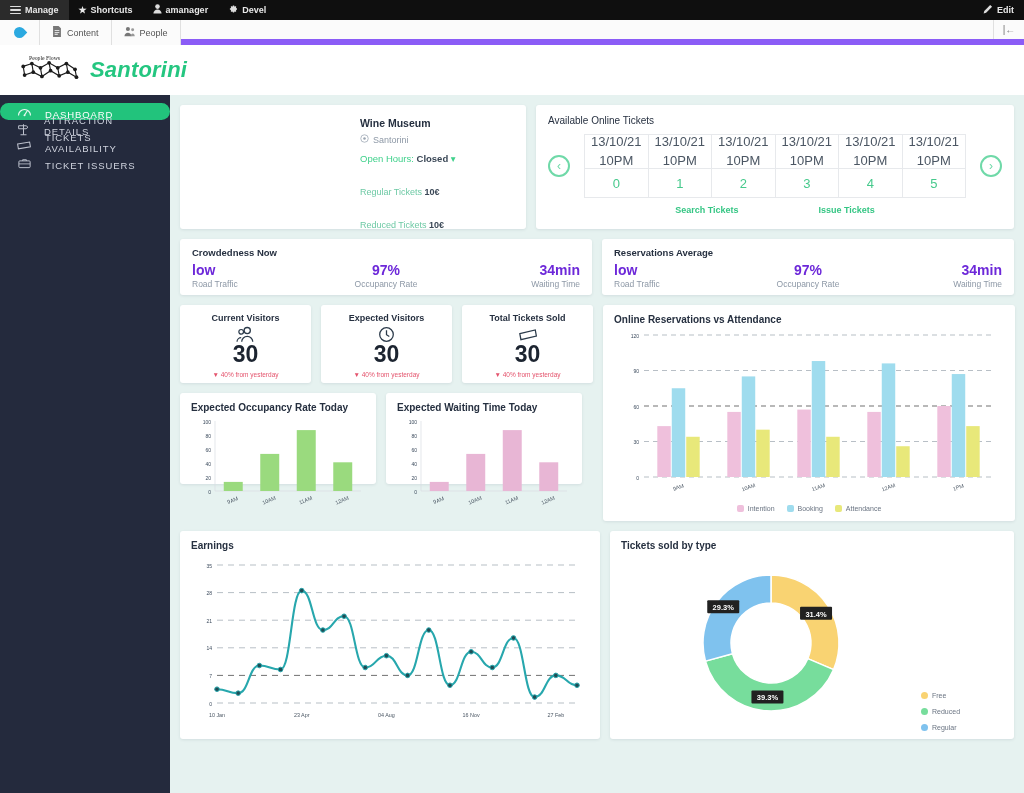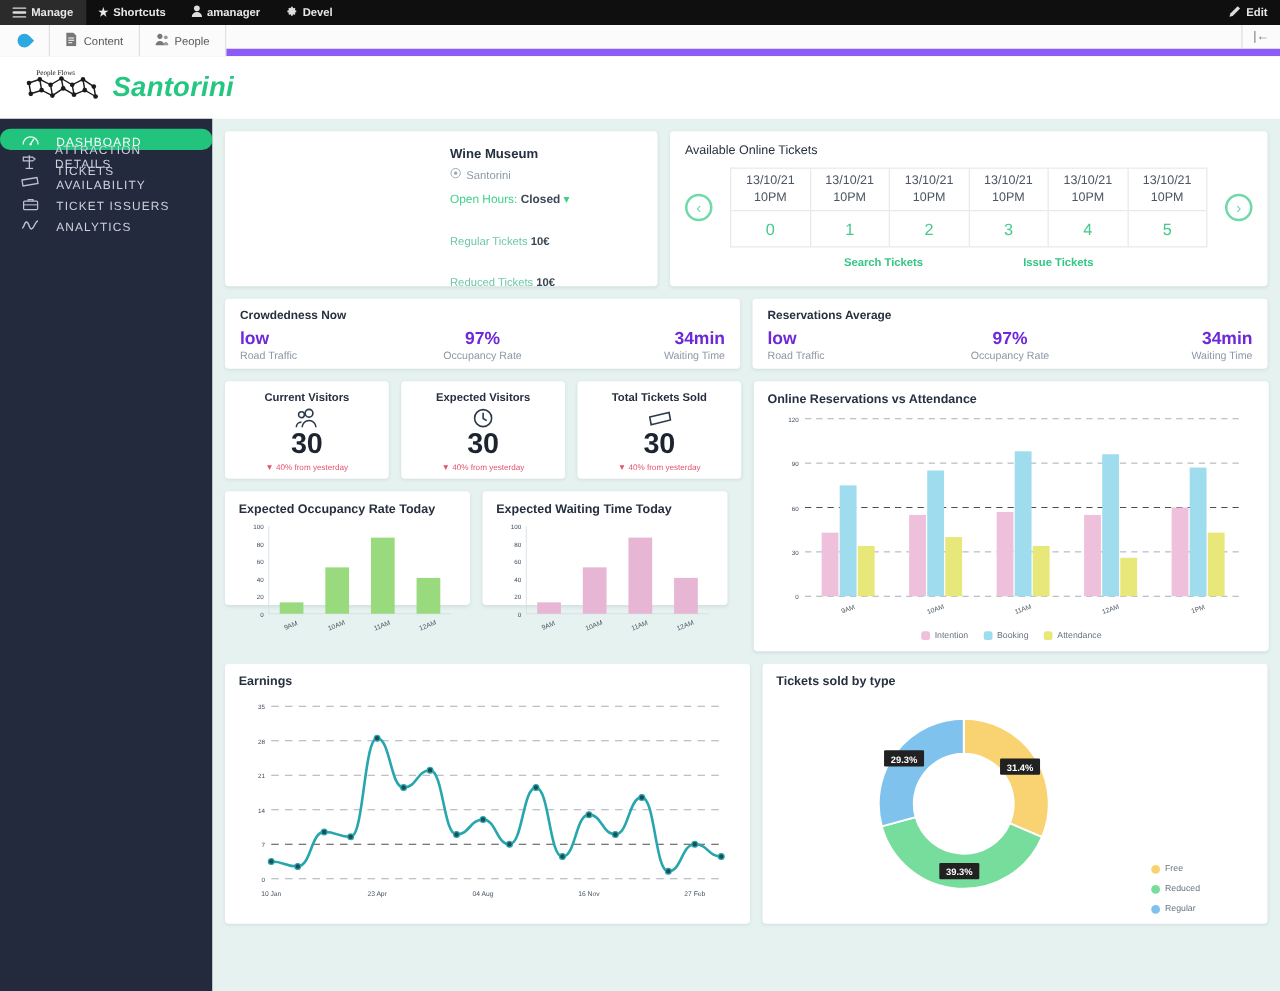--- a/index.html
+++ b/index.html
@@ -80,21 +80,21 @@
   .tickets-row{ display:flex; align-items:center; margin-top:8px; }
   .arrow-btn{
     width:22px; height:22px; border-radius:50%; border:2px solid #6fd9a8;
     color:#6fd9a8; display:flex; align-items:center; justify-content:center;
     font-size:12px; flex:none; background:#fff;
   }
   .tick-grid{ flex:1; display:flex; margin:0 14px; border:1px solid #e7e9ec; border-right:none;}
   .tick-col{ flex:1; border-right:1px solid #e7e9ec; }
   .tick-head{
     height:34px; display:flex; flex-direction:column; align-items:center; justify-content:center;
-    font-size:10px; color:#4b5663; line-height:1.4; border-bottom:1px solid #e7e9ec;
+    font-size:13px; color:#4b5663; line-height:1.4; border-bottom:1px solid #e7e9ec;
   }
   .tick-val{ height:28px; display:flex; align-items:center; justify-content:center; font-size:13px; color:#46c98c; }
   .tick-links{ display:flex; justify-content:center; gap:80px; margin-top:7px; font-size:9px; font-weight:bold; color:#35c684;}
 
   
   .crowd{ flex:1; height:56px; padding:8px 12px; }
   .crowd-title{ font-size:9.5px; font-weight:bold; color:#263040;}
   .crowd-stats{ display:flex; margin-top:4px; }
   .cstat{ flex:1; }
   .cstat.c1{ text-align:left;} .cstat.c2{ text-align:center;} .cstat.c3{ text-align:right;}
@@ -260,28 +260,20 @@
     </div>
     <div class="side-item">
       <span class="side-ico">
         <svg width="15" height="15" viewBox="0 0 20 20">
             <rect x="2.5" y="6.5" width="15" height="9" rx="1.2" fill="none" stroke="#cfd3de" stroke-width="1.3"></rect>
             <path d="M7.5 6.5V5h5v1.5" fill="none" stroke="#cfd3de" stroke-width="1.3"></path>
             <path d="M2.5 10.5h15" stroke="#cfd3de" stroke-width="1.1"></path>
           </svg>
       </span>
       <span>TICKET ISSUERS</span>
-    </div>
-    <div class="side-item">
-      <span class="side-ico">
-        <svg width="16" height="16" viewBox="0 0 20 20">
-            <path d="M2 13c2.5 0 2-6 4.5-6S9 14 11.5 14 15 6 18 6" fill="none" stroke="#cfd3de" stroke-width="1.4"></path>
-          </svg>
-      </span>
-      <span>ANALYTICS</span>
     </div>
   </nav>
 
   <main class="content">
 
     <div class="row">
 
       <section class="card hero-card">
         <div class="hero-img"></div>
         <div class="hero-body">

